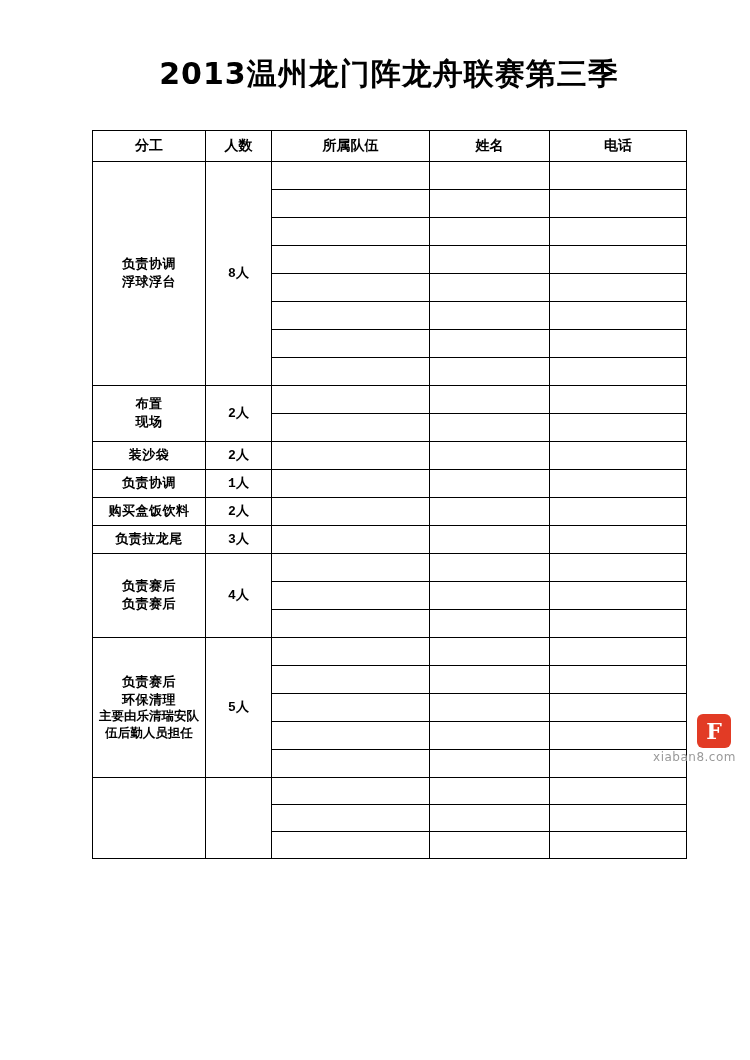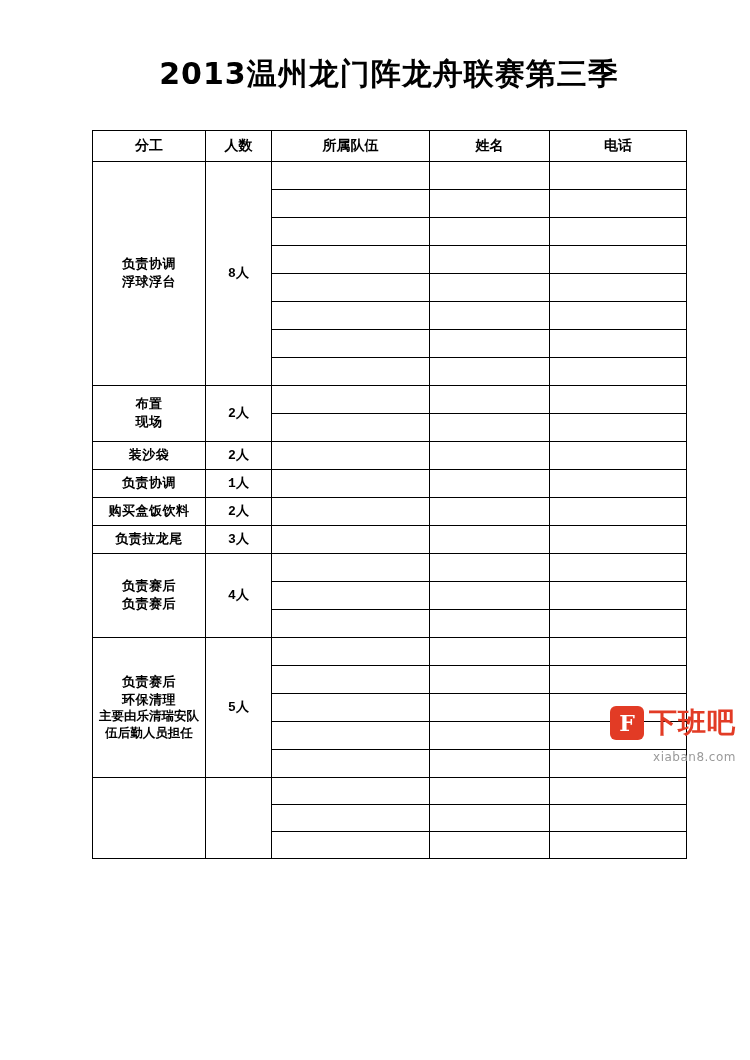--- a/index.html
+++ b/index.html
@@ -117,21 +117,21 @@
   }
   .wm-text {
     font-size: 28px;
     font-weight: bold;
     color: #e23b25;
     letter-spacing: 1px;
   }
   .wm-url {
     font-size: 12px;
     color: #9a9a9a;
-    margin-top: 8px;
+    margin-top: 2px;
     letter-spacing: 0.5px;
   }
 </style>
 </head>
 <body>
 
 <div class="page">
 
   <div class="doc-title">
     <span class="line1">2013温州龙门阵龙舟联赛第三季</span>
@@ -320,18 +320,17 @@
             <td class="blank"></td>
             <td class="blank"></td>
           </tr>
         </tbody>
     </table>
   </div>
 
   <div class="watermark">
     <div class="wm-row">
       <div class="wm-badge">F</div>
-      <div class="wm-text">下班吧</div>
     </div>
     <div class="wm-url">xiaban8.com</div>
   </div>
 
 </div>
 
 </body></html>

